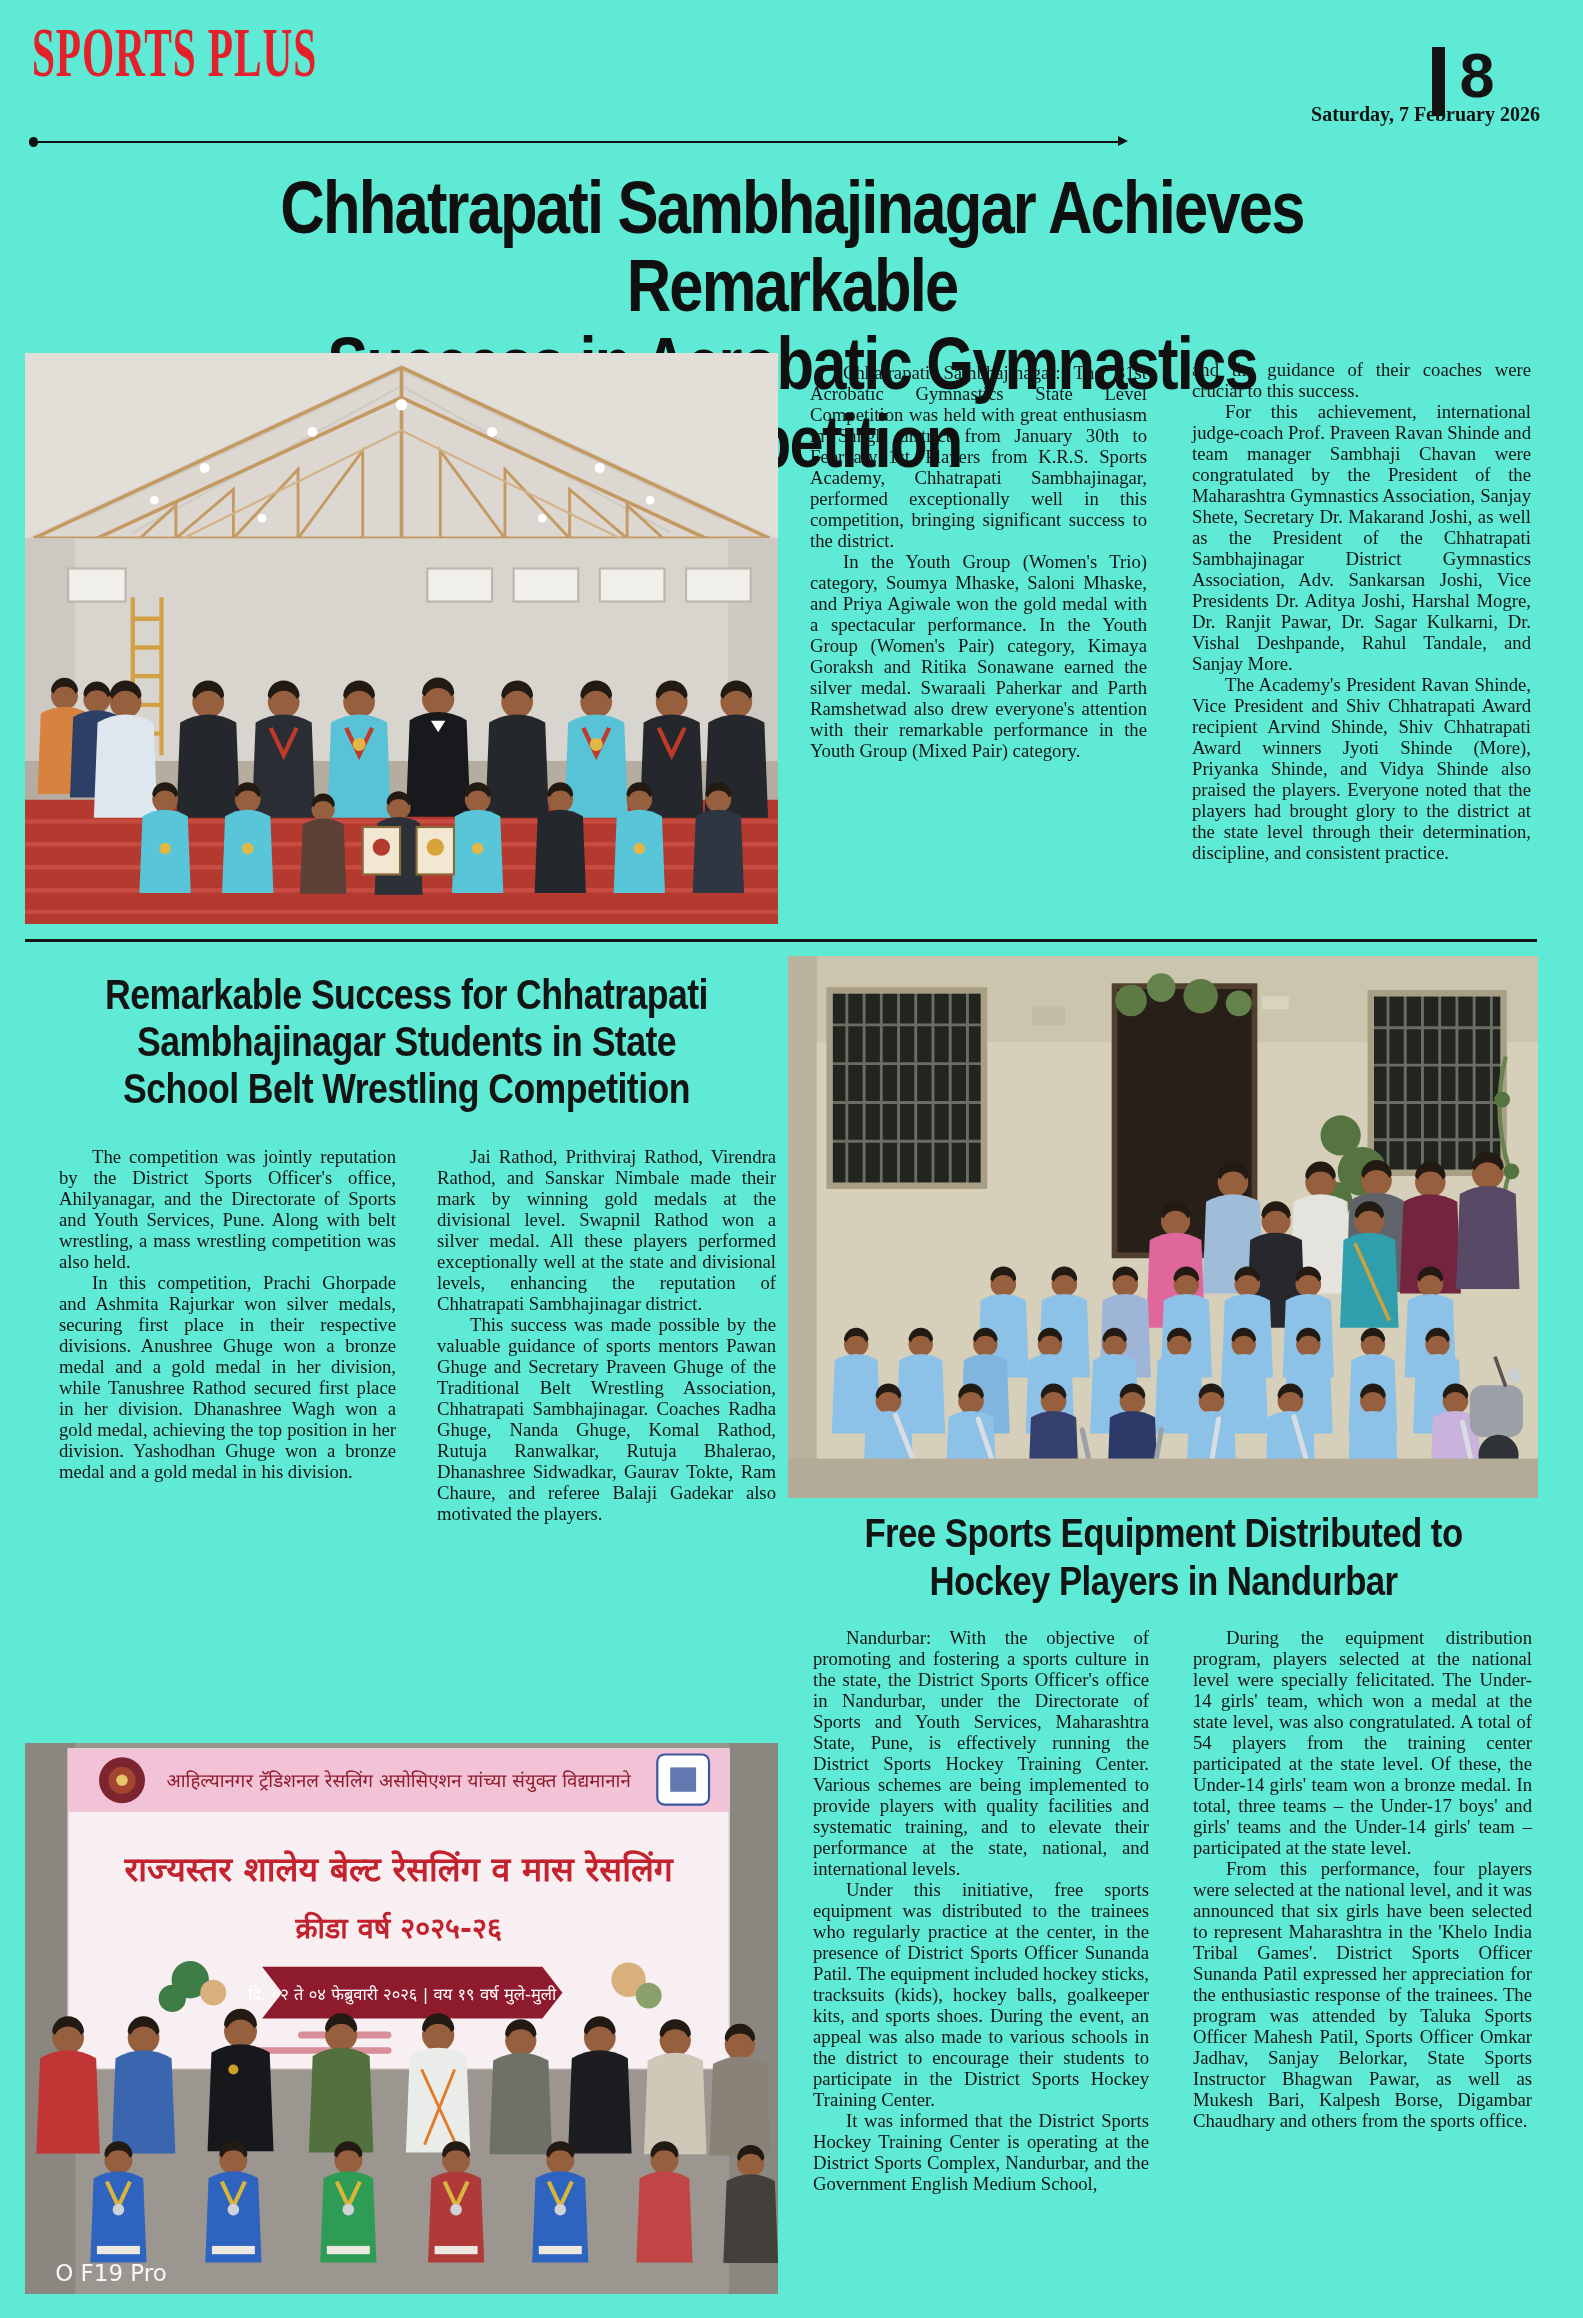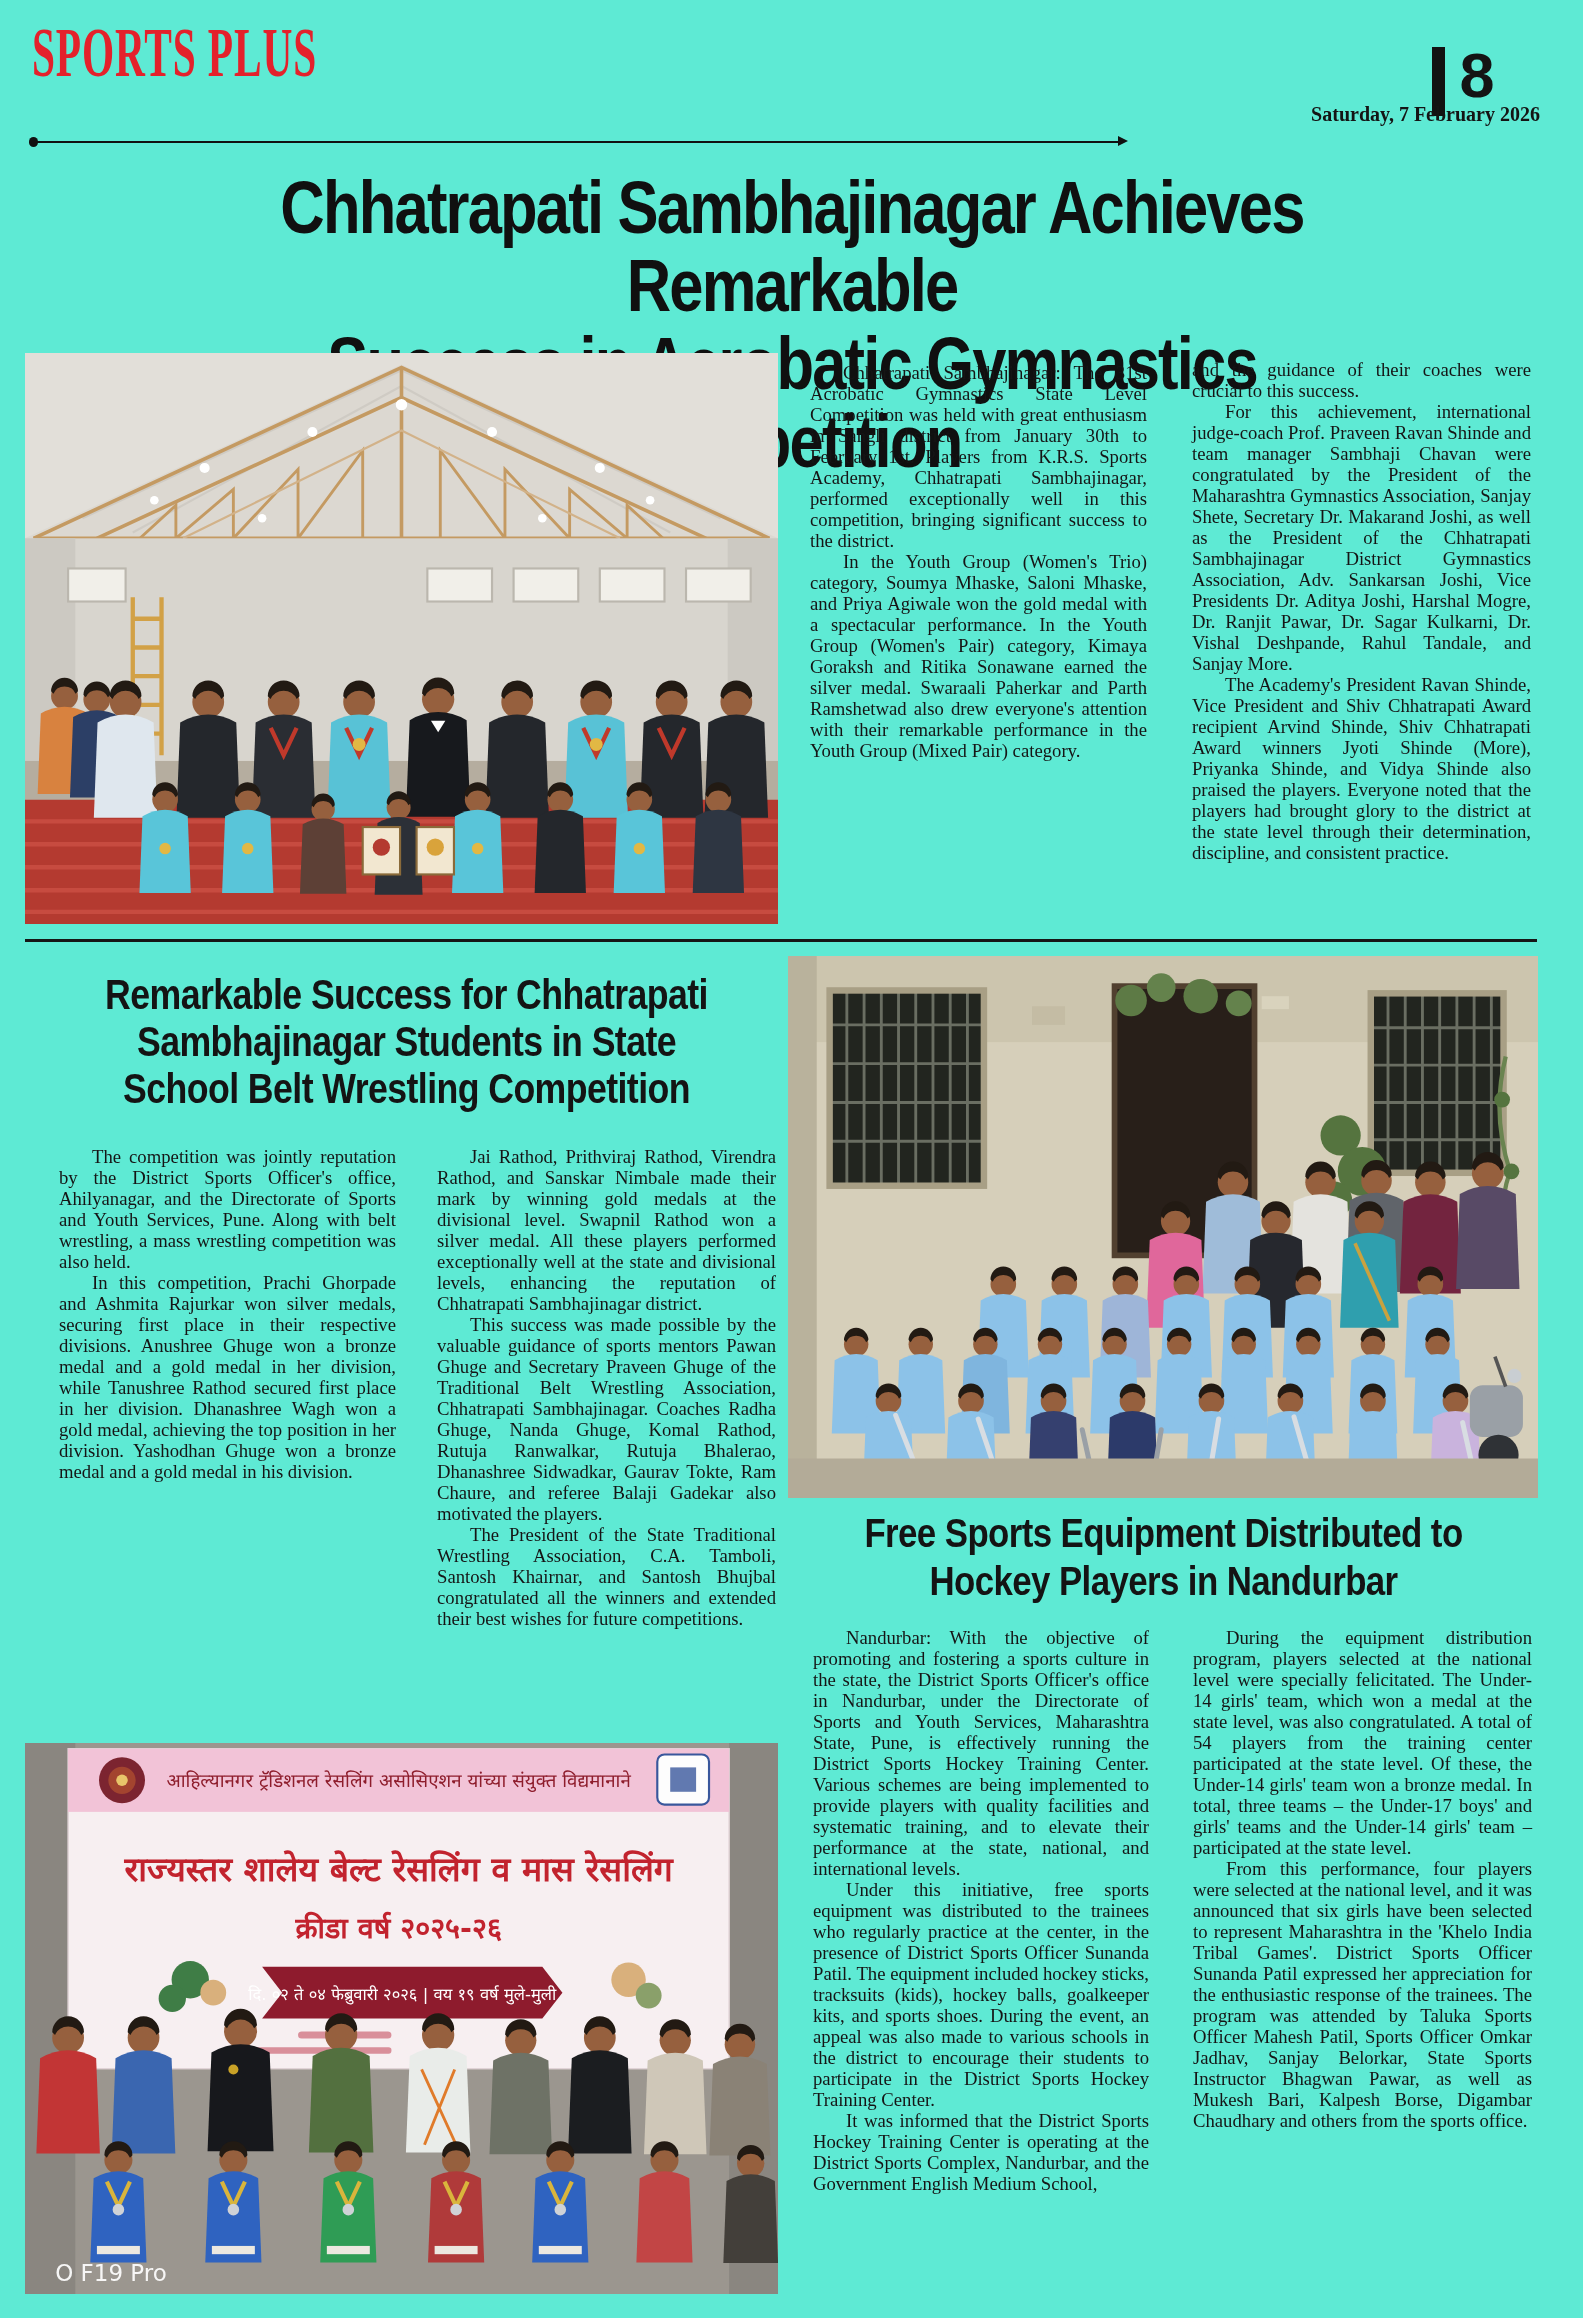--- a/index.html
+++ b/index.html
@@ -198,21 +198,20 @@
     <div>School Belt Wrestling Competition</div>
   </div>
 
   <div id="a2c1" class="col">
     <p>The competition was jointly reputation by the District Sports Officer's office, Ahilyanagar, and the Directorate of Sports and Youth Services, Pune. Along with belt wrestling, a mass wrestling competition was also held.</p>
     <p>In this competition, Prachi Ghorpade and Ashmita Rajurkar won silver medals, securing first place in their respective divisions. Anushree Ghuge won a bronze medal and a gold medal in her division, while Tanushree Rathod secured first place in her division. Dhanashree Wagh won a gold medal, achieving the top position in her division. Yashodhan Ghuge won a bronze medal and a gold medal in his division.</p>
   </div>
   <div id="a2c2" class="col">
     <p>Jai Rathod, Prithviraj Rathod, Virendra Rathod, and Sanskar Nimbale made their mark by winning gold medals at the divisional level. Swapnil Rathod won a silver medal. All these players performed exceptionally well at the state and divisional levels, enhancing the reputation of Chhatrapati Sambhajinagar district.</p>
     <p>This success was made possible by the valuable guidance of sports mentors Pawan Ghuge and Secretary Praveen Ghuge of the Traditional Belt Wrestling Association, Chhatrapati Sambhajinagar. Coaches Radha Ghuge, Nanda Ghuge, Komal Rathod, Rutuja Ranwalkar, Rutuja Bhalerao, Dhanashree Sidwadkar, Gaurav Tokte, Ram Chaure, and referee Balaji Gadekar also motivated the players.</p>
-    <p>The President of the State Traditional Wrestling Association, C.A. Tamboli, Santosh Khairnar, and Santosh Bhujbal congratulated all the winners and extended their best wishes for future competitions.</p>
   </div>
 
   <svg id="ph2" class="photo" viewBox="0 0 1045 755" preserveAspectRatio="none">
     <rect width="1045" height="755" fill="#d6cfba"></rect>
     <rect width="1045" height="120" fill="#ccc5ae"></rect>
     <rect width="40" height="755" fill="#b9b29c"></rect>
     <g>
       <rect x="58" y="48" width="215" height="272" fill="#22251f"></rect>
       <path d="M82,48 V320 M106,48 V320 M130,48 V320 M154,48 V320 M178,48 V320 M202,48 V320 M226,48 V320 M250,48 V320" stroke="#6a6e62" stroke-width="4"></path>
       <path d="M58,96 H273 M58,150 H273 M58,204 H273 M58,258 H273" stroke="#6a6e62" stroke-width="4"></path>

